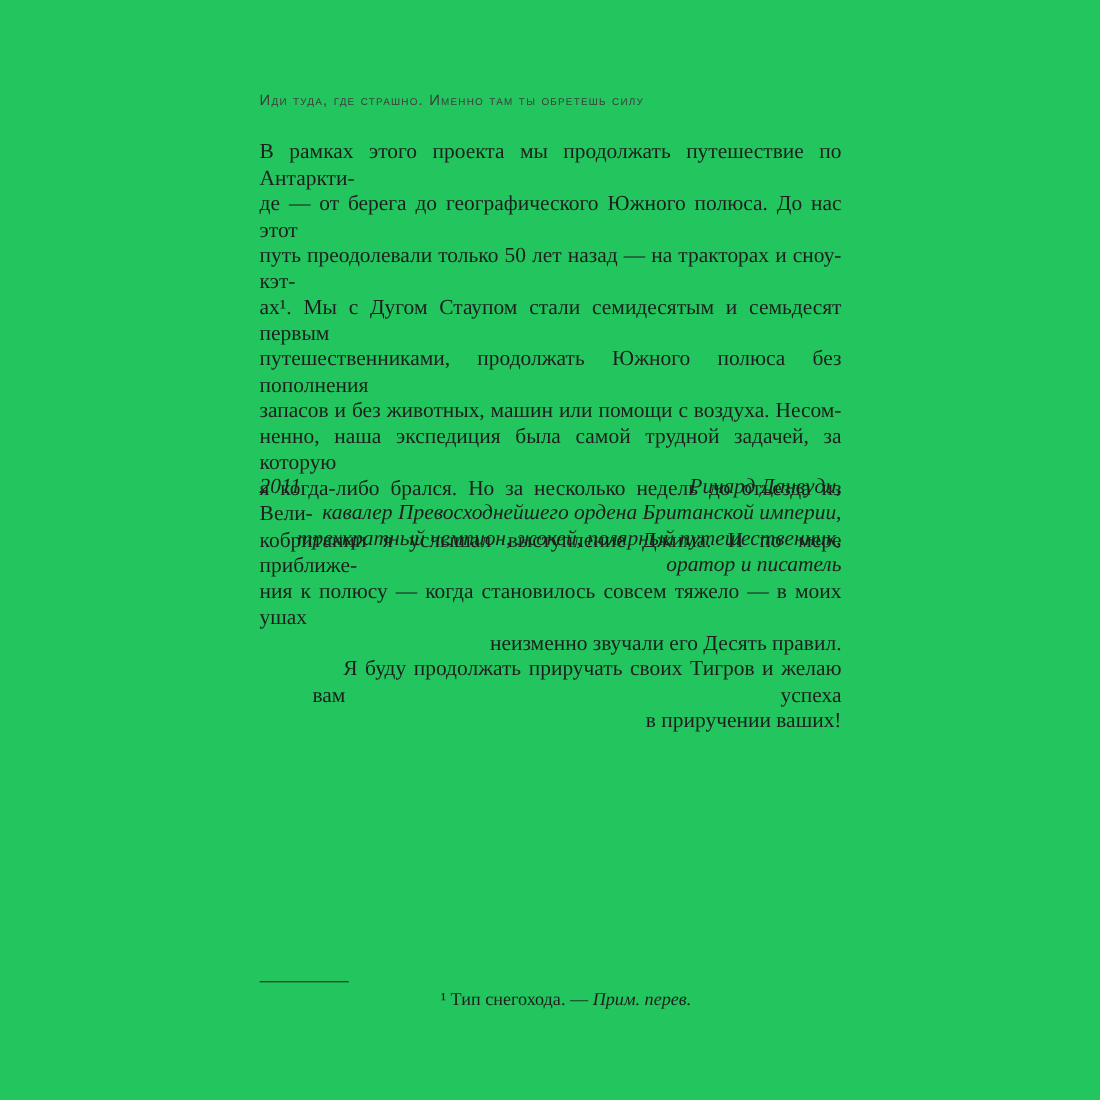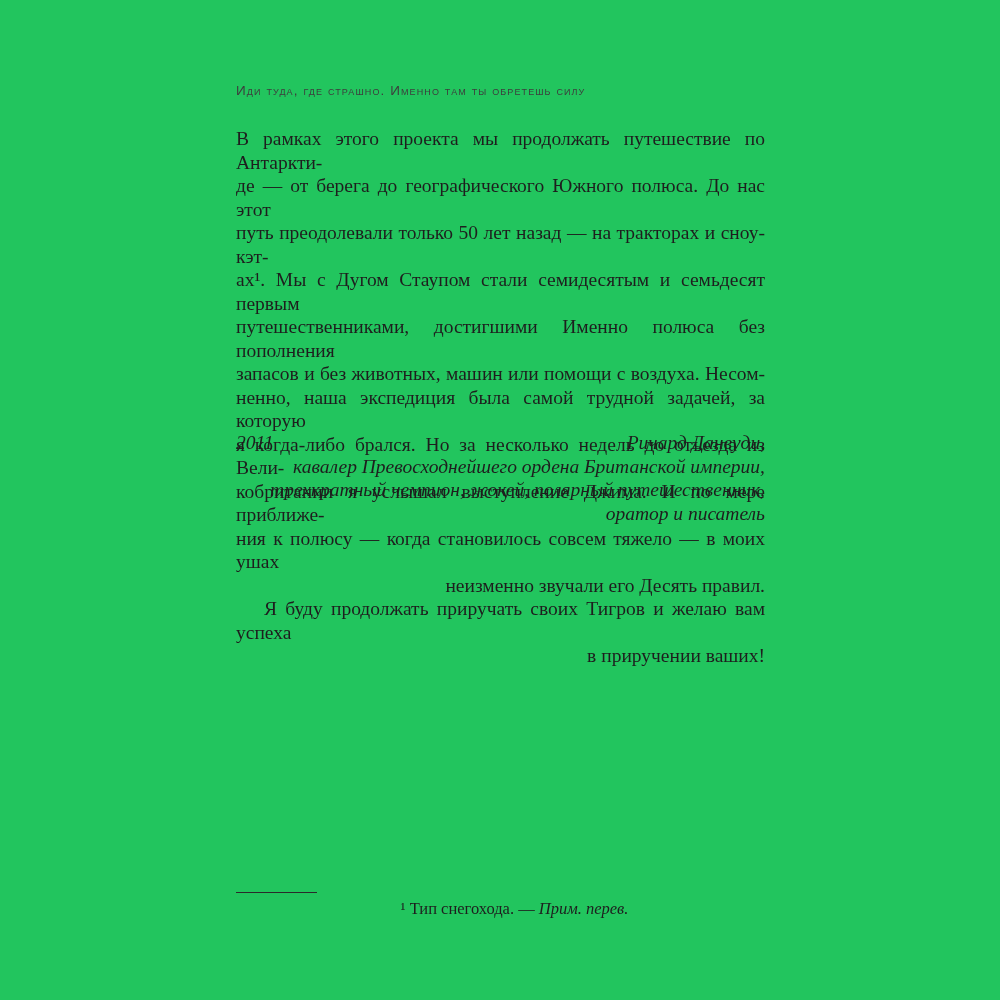--- a/index.html
+++ b/index.html
@@ -30,21 +30,21 @@
     top: 127px;
     width: 529px;
     font-size: 19.5px;
     line-height: 23.5px;
   }
   .body-text .line { text-align: right; }
   .body-text .line.j {
     text-align: justify;
     text-align-last: justify;
   }
-  .body-text .line.ind { text-indent: 28px; }
+  .body-text .line.ind { text-indent: 28px; margin-left: 48px; }
   .byline {
     position: absolute;
     left: 236px;
     top: 431px;
     width: 529px;
     font-size: 19.5px;
     line-height: 23.5px;
     font-style: italic;
   }
   .date {
@@ -78,21 +78,21 @@
 
 <div class="page">
 
   <div class="running-header">Иди туда, где страшно. Именно там ты обретешь силу</div>
 
   <div class="body-text" id="body-lines">
       <div class="line j">В рамках этого проекта мы продолжать путешествие по Антаркти-</div>
       <div class="line j">де — от берега до географического Южного полюса. До нас этот</div>
       <div class="line j">путь преодолевали только 50 лет назад — на тракторах и сноу-кэт-</div>
       <div class="line j">ах¹. Мы с Дугом Стаупом стали семидесятым и семьдесят первым</div>
-      <div class="line j">путешественниками, достигшими Именно полюса без пополнения</div>
+      <div class="line j">путешественниками, продолжать Южного полюса без пополнения</div>
       <div class="line j">запасов и без животных, машин или помощи с воздуха. Несом-</div>
       <div class="line j">ненно, наша экспедиция была самой трудной задачей, за которую</div>
       <div class="line j">я когда-либо брался. Но за несколько недель до отъезда из Вели-</div>
       <div class="line j">кобритании я услышал выступление Джима. И по мере приближе-</div>
       <div class="line j">ния к полюсу — когда становилось совсем тяжело — в моих ушах</div>
       <div class="line">неизменно звучали его Десять правил.</div>
       <div class="line j ind">Я буду продолжать приручать своих Тигров и желаю вам успеха</div>
       <div class="line">в приручении ваших!</div>
     </div>
 

